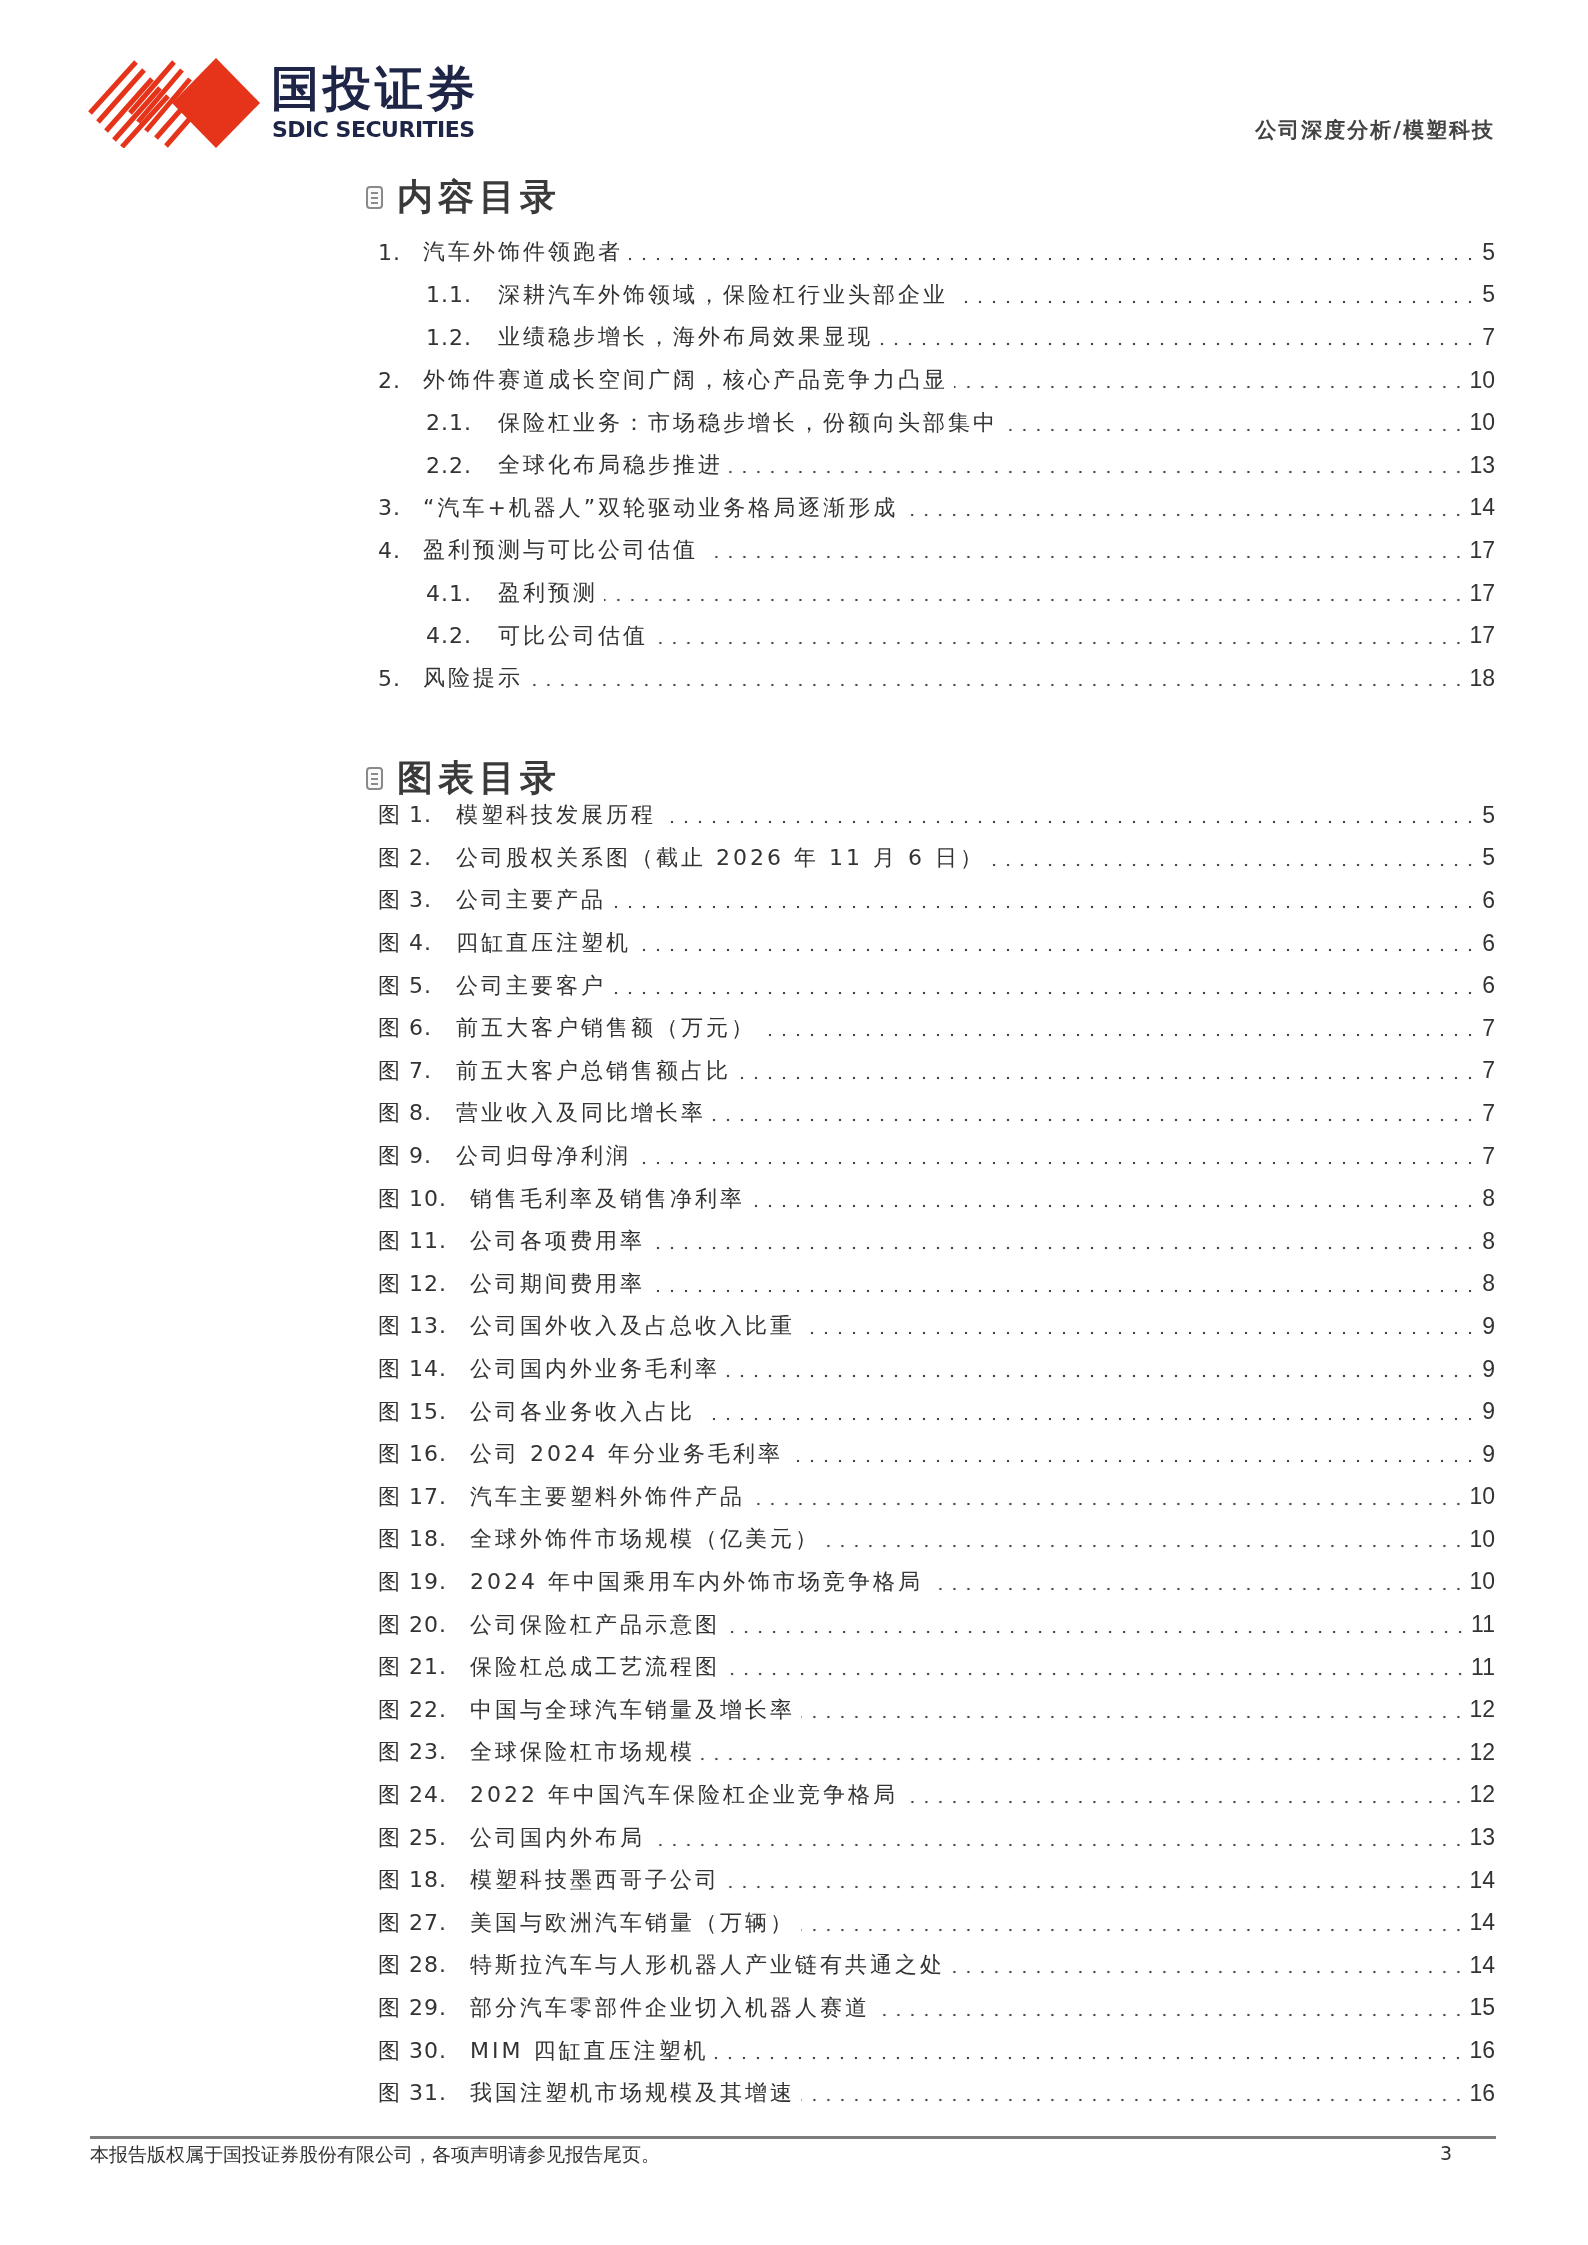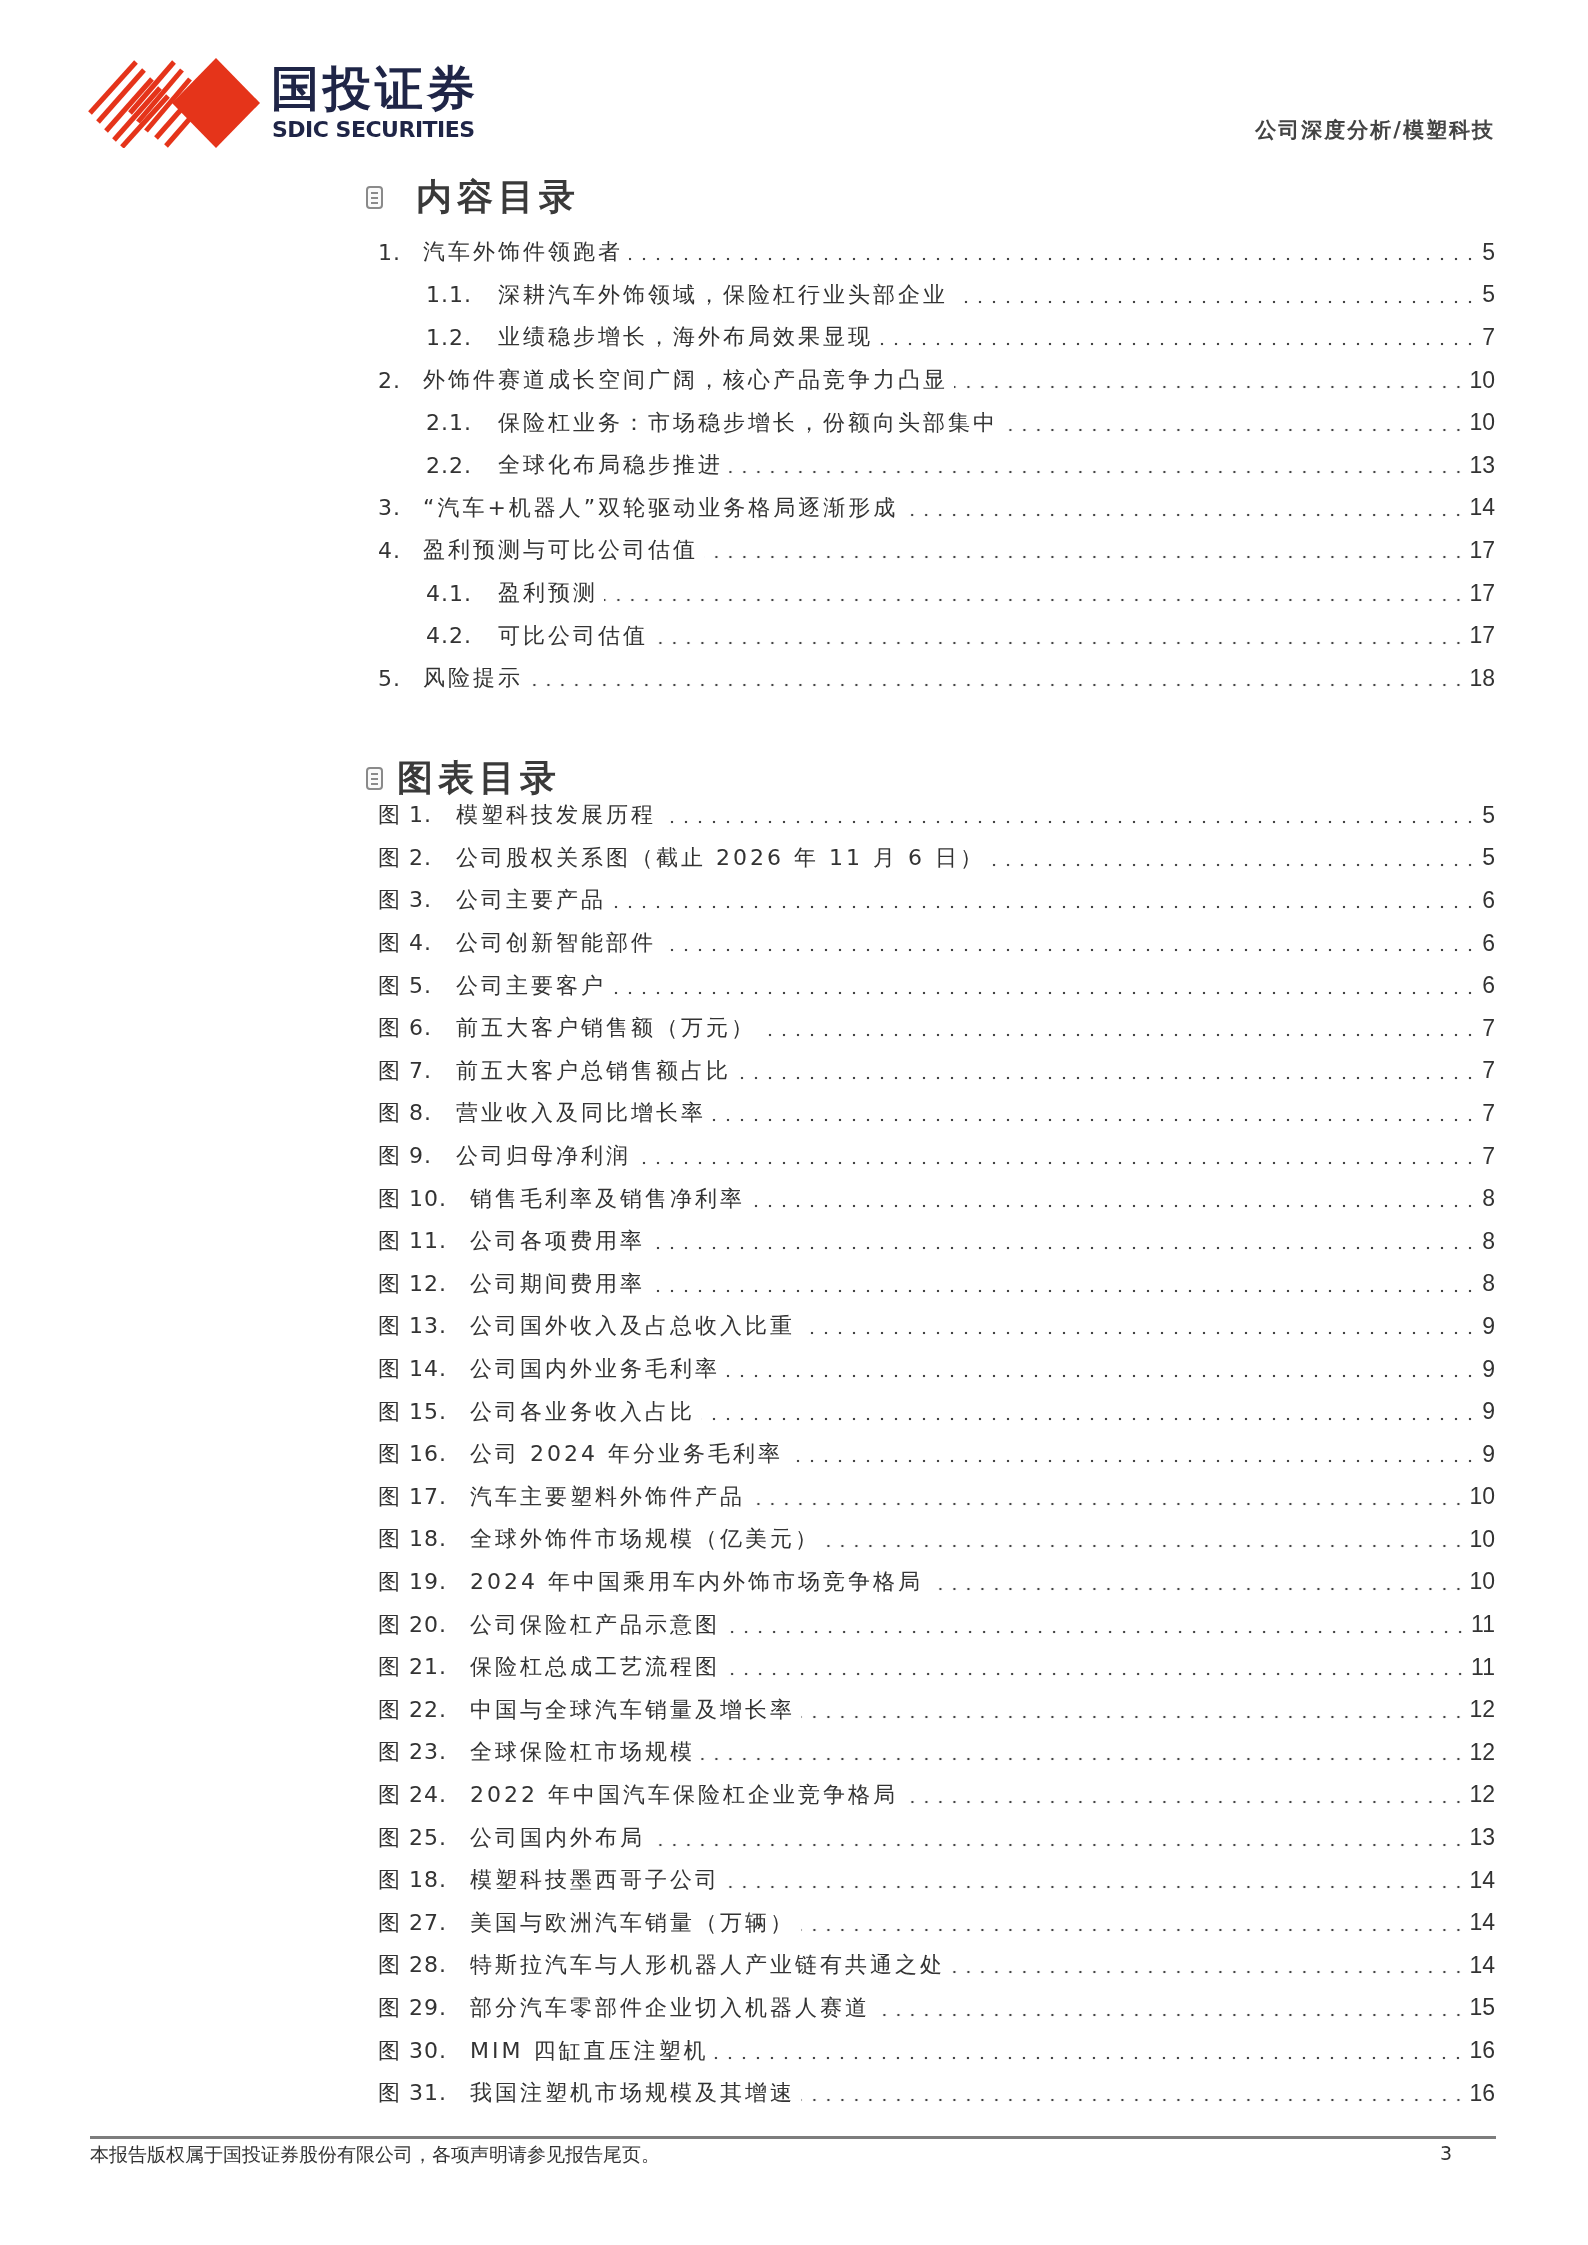--- a/index.html
+++ b/index.html
@@ -86,21 +86,21 @@
       <line x1="78" y1="88" x2="118" y2="42"></line>
     </g>
     <polygon points="128,0 172,45 128,90 84,45" fill="#e5341a"></polygon>
   </svg>
   <div class="logo-cn">国投证券</div>
   <div class="logo-en">SDIC SECURITIES</div>
 </div>
 
 <div class="header-right">公司深度分析/模塑科技</div>
 
-<div class="section-title" style="top:175px;gap:19px;">
+<div class="section-title" style="top:175px;">
   <span class="doc-icon">
     <i style="top:4px"></i>
       <i style="top:9px"></i>
       <i style="top:14px"></i>
   </span>
   <span class="title-text">内容目录</span>
 </div>
 
 <ul class="toc-list" id="contents-list" style="top:231px;">
     <li class="toc-row lvl1">
@@ -194,21 +194,21 @@
       <span class="page">5</span>
     </li>
     <li class="toc-row fig">
       <span class="num">图 3.</span>
       <span class="label">公司主要产品</span>
       <span class="leader"></span>
       <span class="page">6</span>
     </li>
     <li class="toc-row fig">
       <span class="num">图 4.</span>
-      <span class="label">公司创新智能部件</span>
+      <span class="label">四缸直压注塑机</span>
       <span class="leader"></span>
       <span class="page">6</span>
     </li>
     <li class="toc-row fig">
       <span class="num">图 5.</span>
       <span class="label">公司主要客户</span>
       <span class="leader"></span>
       <span class="page">6</span>
     </li>
     <li class="toc-row fig">

